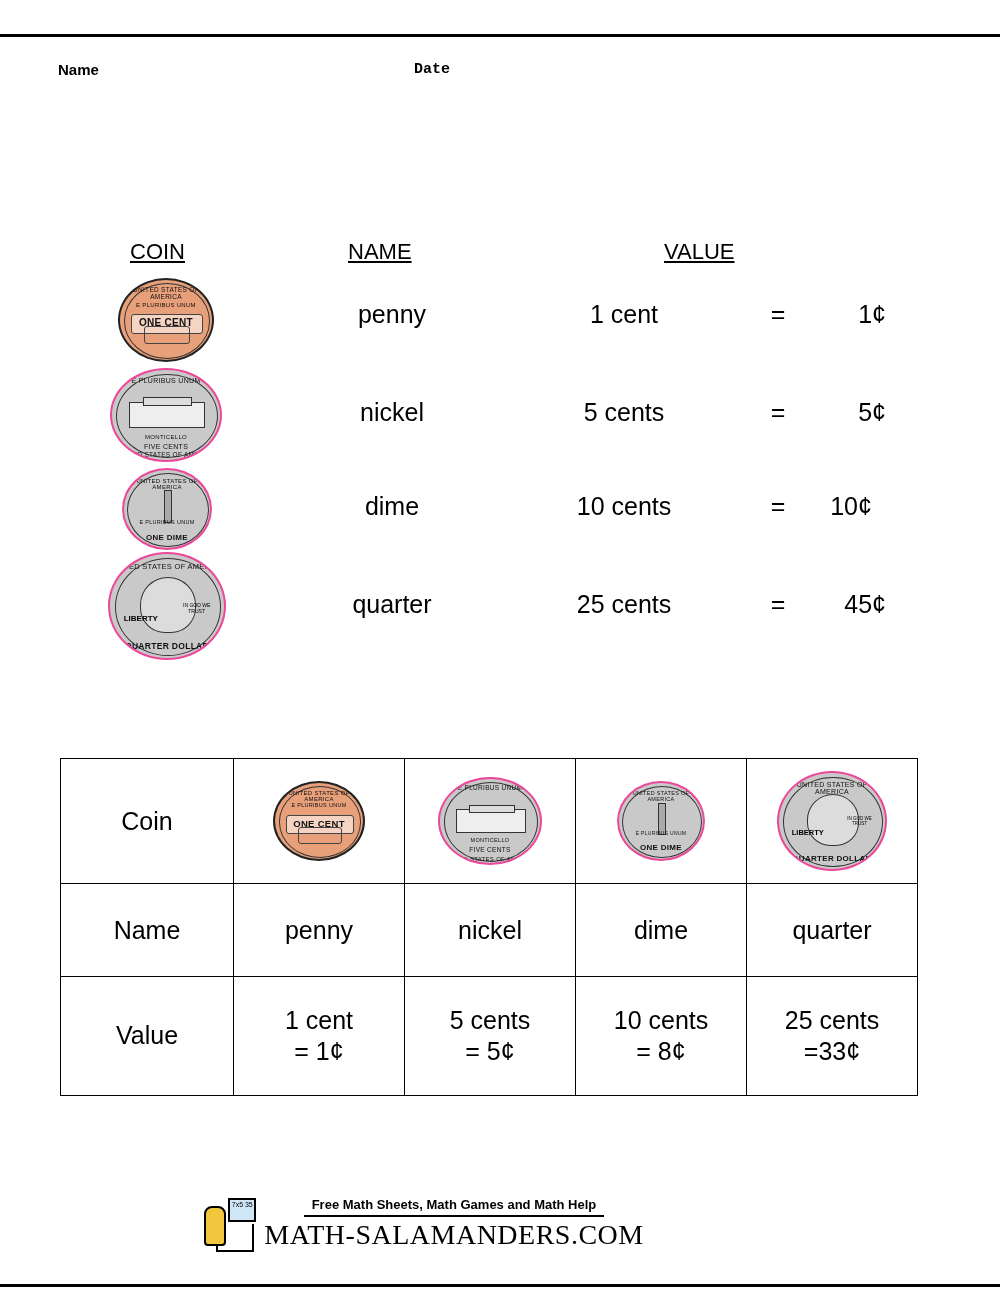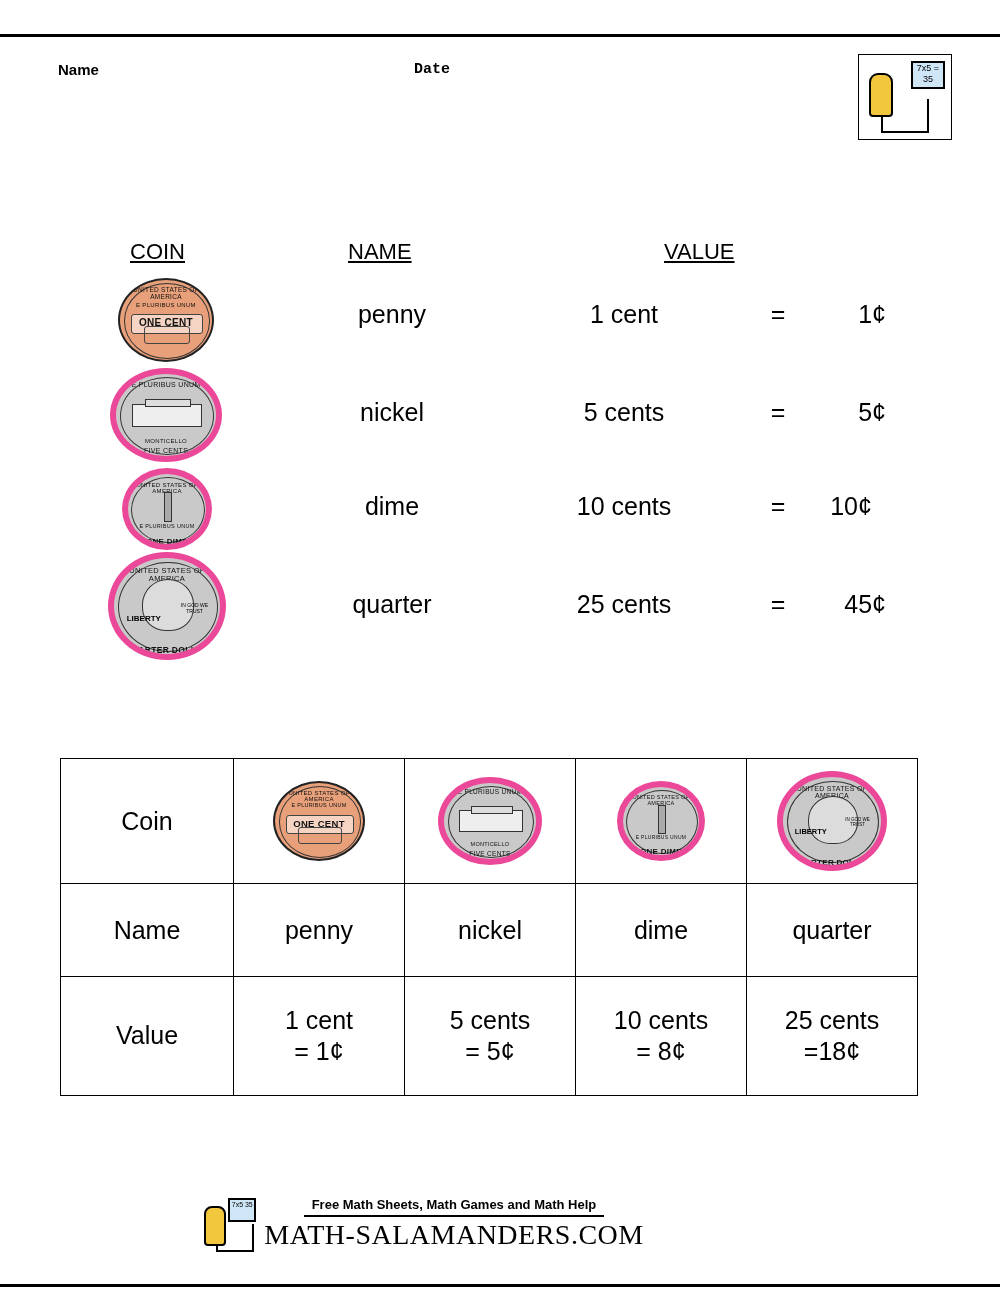--- a/index.html
+++ b/index.html
@@ -137,21 +137,21 @@
     color: #111;
     letter-spacing: 0.3px;
     line-height: 1;
   }
   .penny {
     background: #e8a07a;
     border: 2px solid #222;
   }
   .silver {
     background: #c9c9c9;
-    border: 6px solid #ec4899;
+    border: 2px solid #ec4899;
   }
   .coin .band {
     position: absolute;
     left: 12%;
     width: 76%;
     background: rgba(255,255,255,0.55);
     border: 1px solid #444;
   }
   .monticello {
     position: absolute;
@@ -317,27 +317,20 @@
 </head>
 <body>
 
 <div class="page">
 
   <div class="top-rule"></div>
 
   <div class="name-label">Name</div>
   <div class="date-label">Date</div>
 
-  <div class="logo-box">
-    <div class="logo-inner">
-      <div class="lsym"></div>
-      <div class="lbody"></div>
-      <div class="lcard">7x5 = 35</div>
-    </div>
-  </div>
 
 
   <div class="col-head ch-coin">COIN</div>
   <div class="col-head ch-name">NAME</div>
   <div class="col-head ch-value">VALUE</div>
 
   <div class="coin-slot" style="left:118px; top:278px;">
     <div class="coin penny" style="width:96px;height:84px;">
       <div class="rim"></div>
       <div class="txt-top" style="top:7px;font-size:6.5px;">UNITED STATES OF AMERICA</div>
@@ -464,21 +457,21 @@
       <td>
         <div>5 cents</div>
         <div>= 5¢</div>
       </td>
       <td>
         <div>10 cents</div>
         <div>= 8¢</div>
       </td>
       <td>
         <div>25 cents</div>
-        <div>=18¢</div>
+        <div>=33¢</div>
       </td>
     </tr>
   </tbody>
     </table>
 
   <div class="footer">
     <div class="footer-row">
       <div class="mascot">
         <div class="msym"></div>
         <div class="body"></div>

